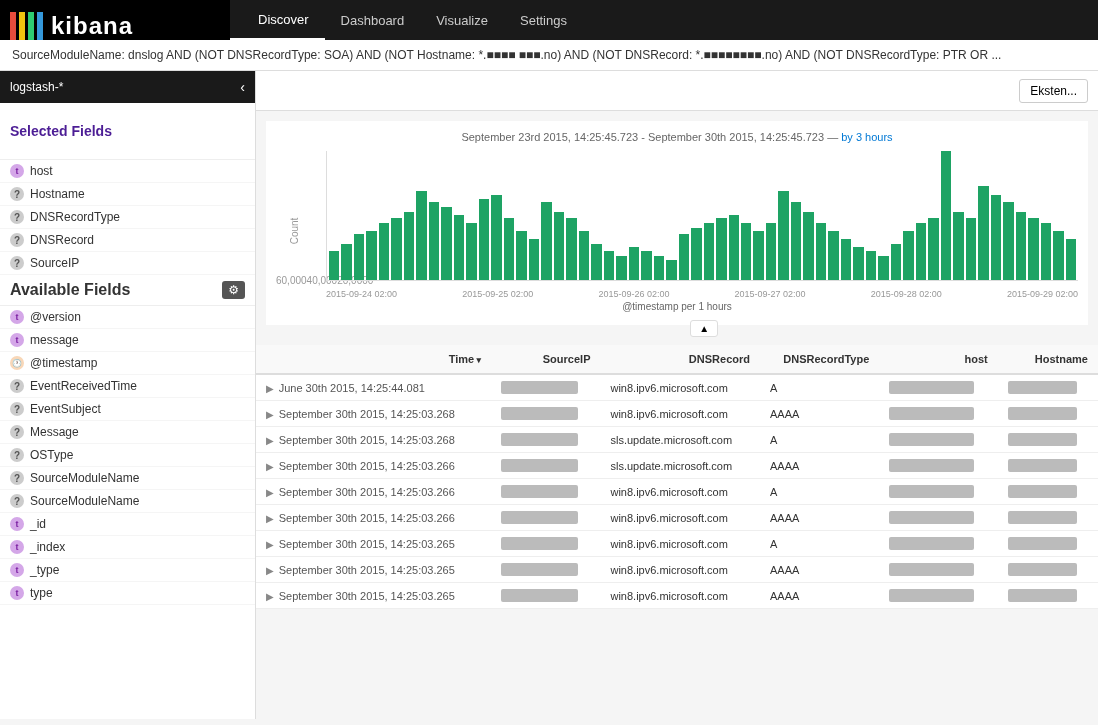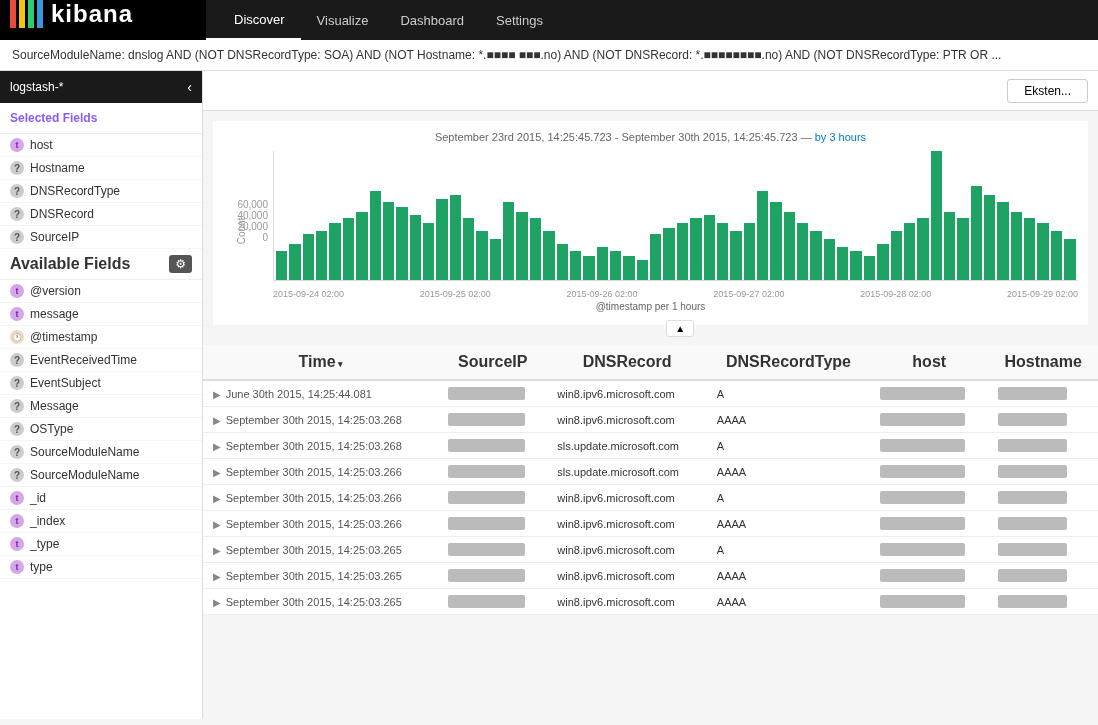--- a/index.html
+++ b/index.html
@@ -9,23 +9,23 @@
     .top-nav {
       background: #1a1a1a;
       height: 40px;
       display: flex;
       align-items: center;
       padding: 0;
     }
     .logo {
       background: #000;
       height: 40px;
-      width: 206px;
-      display: flex;
-      align-items: flex-start;
+      width: 230px;
+      display: flex;
+      align-items: flex-end;
       padding-left: 10px;
       flex-shrink: 0;
     }
     .logo-bars {
       display: flex;
       gap: 3px;
       margin-right: 8px;
     }
     .logo-bar { width: 6px; height: 28px; }
     .logo-text { color: #fff; font-size: 24px; font-weight: bold; letter-spacing: 1px; }
@@ -55,21 +55,21 @@
     }
 
     
     .main-layout {
       display: flex;
       height: calc(725px - 40px - 37px);
     }
 
     
     .sidebar {
-      width: 203px;
+      width: 256px;
       background: #fff;
       border-right: 1px solid #ddd;
       flex-shrink: 0;
       overflow-y: auto;
       position: relative;
     }
     .sidebar-header {
       background: #1a1a1a;
       color: #fff;
       padding: 8px 10px;
@@ -77,24 +77,24 @@
       display: flex;
       align-items: center;
       justify-content: space-between;
     }
     .collapse-btn {
       color: #fff;
       cursor: pointer;
       font-size: 14px;
     }
     .section-title {
-      padding: 8px 10px;
+      padding: 20px 10px;
       font-weight: bold;
-      font-size: 12px;
-      color: #8b5cf6;
+      font-size: 14px;
+      color: #4c1d95;
       border-bottom: 1px solid #eee;
     }
     .field-item {
       display: flex;
       align-items: center;
       padding: 4px 10px;
       cursor: pointer;
       border-bottom: 1px solid #f5f5f5;
     }
     .field-icon {
@@ -161,22 +161,22 @@
     .chart-date-range a { color: #0078d4; text-decoration: none; }
     .chart-wrapper {
       position: relative;
       height: 160px;
       display: flex;
     }
     .y-axis {
       width: 50px;
       height: 130px;
       display: flex;
-      flex-direction: column;
-      justify-content: center;
+      flex-direction: row;
+      justify-content: space-between;
       align-items: flex-end;
       padding-right: 5px;
       font-size: 10px;
       color: #999;
       margin-top: 5px;
     }
     .chart-inner {
       flex: 1;
       position: relative;
     }
@@ -234,22 +234,22 @@
     .results-table {
       background: #fff;
       margin-top: 20px;
       width: 100%;
       border-collapse: collapse;
     }
     .results-table th {
       background: #f9f9f9;
       border-bottom: 2px solid #ddd;
       padding: 8px 10px;
-      text-align: center;
-      font-size: 16px;
+      text-align: right;
+      font-size: 11px;
       font-weight: bold;
       color: #333;
       white-space: nowrap;
     }
     .results-table td {
       padding: 6px 10px;
       border-bottom: 1px solid #eee;
       font-size: 11px;
       color: #333;
       white-space: nowrap;
@@ -269,21 +269,21 @@
       border-radius: 2px;
       font-size: 10px;
       user-select: none;
     }
     .th-sort { cursor: pointer; }
     .th-sort::after { content: ' ▾'; font-size: 9px; }
     .eksten-btn {
       background: #fff;
       border: 1px solid #ccc;
       border-radius: 3px;
-      padding: 4px 16px;
+      padding: 4px 10px;
       cursor: pointer;
       font-size: 12px;
       position: absolute;
       right: 10px;
       top: 8px;
     }
     .content-header {
       position: relative;
       background: #fff;
       border-bottom: 1px solid #ddd;
@@ -300,22 +300,22 @@
     <div class="logo-bars">
       <div class="logo-bar" style="background:#e74c3c;"></div>
       <div class="logo-bar" style="background:#f1c40f;"></div>
       <div class="logo-bar" style="background:#2ecc71;"></div>
       <div class="logo-bar" style="background:#3498db;"></div>
     </div>
     <span class="logo-text">kibana</span>
   </div>
   <div class="nav-items">
     <div class="nav-item active">Discover</div>
+    <div class="nav-item">Dashboard</div>
     <div class="nav-item">Visualize</div>
-    <div class="nav-item">Dashboard</div>
     <div class="nav-item">Settings</div>
   </div>
 </nav>
 
 <div class="query-bar">SourceModuleName: dnslog AND (NOT DNSRecordType: SOA) AND (NOT Hostname: *.■■■■ ■■■.no) AND (NOT DNSRecord: *.■■■■■■■■.no) AND (NOT DNSRecordType: PTR OR ...</div>
 
 <div class="main-layout">
 
   <div class="sidebar">
 

